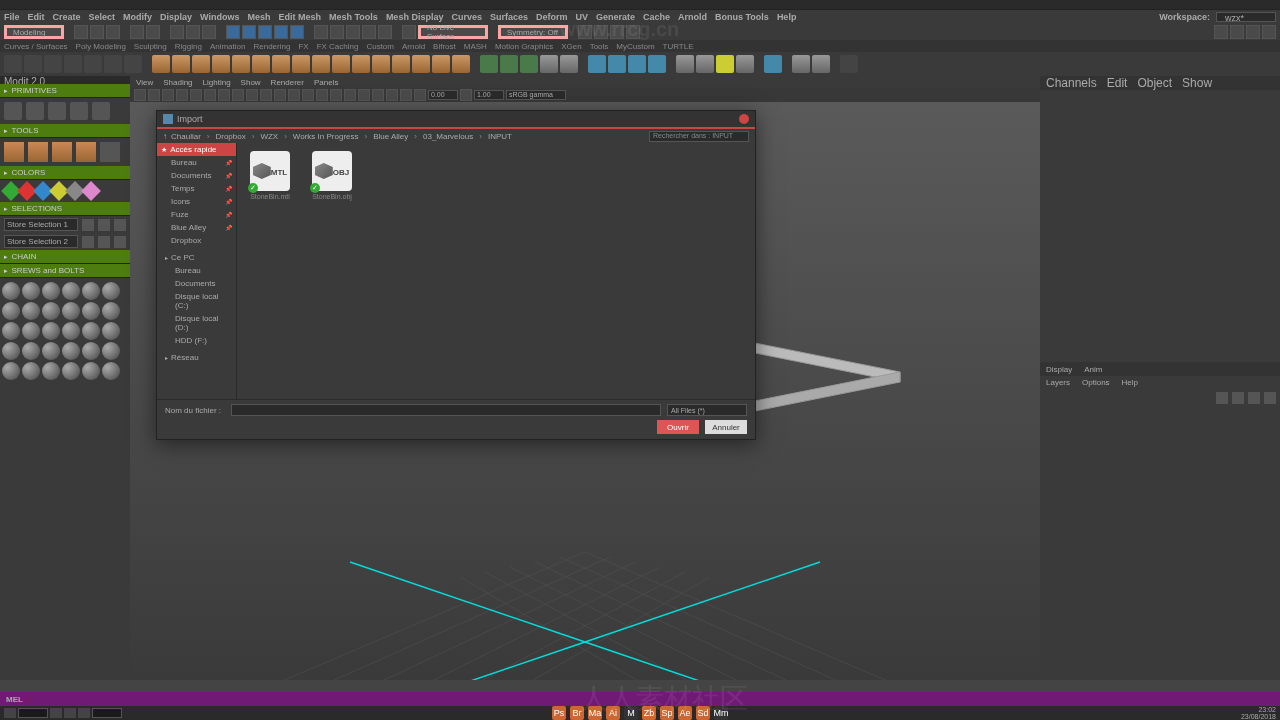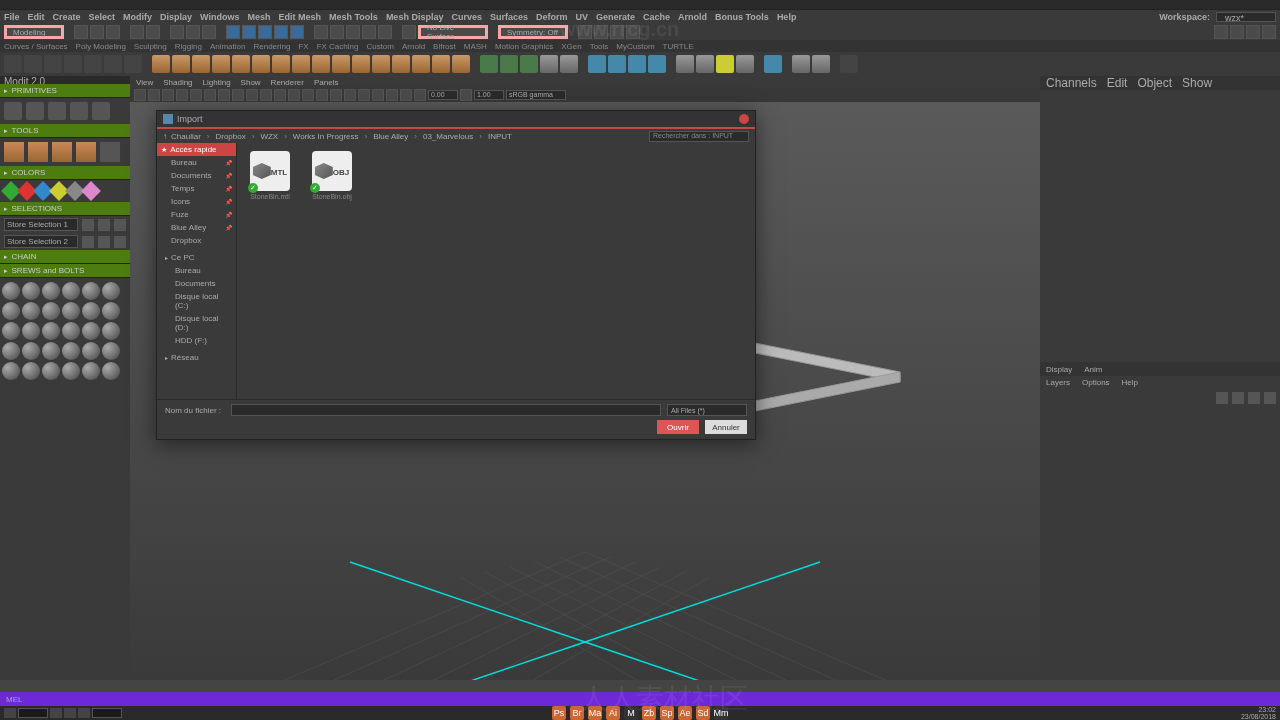--- a/index.html
+++ b/index.html
@@ -83,21 +83,21 @@
 .dialog .file-icon .check { position: absolute; bottom: -2px; left: -2px; width: 10px; height: 10px; background: #3a3; border-radius: 50%; color: #fff; font-size: 7px; display: flex; align-items: center; justify-content: center; }
 .dialog .file-name { font-size: 7px; color: #888; text-align: center; }
 .dialog .dlg-bottom { height: 40px; background: #3a3a3a; border-top: 1px solid #2a2a2a; display: flex; flex-direction: column; padding: 4px 8px; gap: 4px; }
 .dialog .dlg-bottom .row { display: flex; align-items: center; gap: 6px; }
 .dialog .dlg-bottom .lbl { font-size: 8px; width: 60px; }
 .dialog .dlg-bottom .fld { background: #2a2a2a; border: 1px solid #555; flex: 1; height: 12px; }
 .dialog .dlg-bottom .drop { background: #2a2a2a; border: 1px solid #555; width: 80px; height: 12px; font-size: 7px; display: flex; align-items: center; padding: 0 3px; }
 .dialog .dlg-bottom .btn { width: 42px; height: 14px; font-size: 8px; display: flex; align-items: center; justify-content: center; cursor: pointer; }
 .dialog .dlg-bottom .btn.primary { background: #d55; color: #fff; }
 .dialog .dlg-bottom .btn.secondary { background: #ddd; color: #333; }
-.bottom-bar { position: absolute; bottom: 14px; left: 0; right: 0; height: 14px; background: #6d28d9; display: flex; align-items: center; padding: 0 6px; font-size: 8px; }
+.bottom-bar { position: absolute; bottom: 14px; left: 0; right: 0; height: 14px; background: #701a75; display: flex; align-items: center; padding: 0 6px; font-size: 8px; font-weight: bold; }
 .timeline { position: absolute; bottom: 0; left: 0; right: 0; height: 14px; background: #2a2a2a; display: flex; align-items: center; padding: 0 4px; gap: 2px; }
 .timeline .tl-btn { width: 12px; height: 10px; background: #444; }
 .timeline .tl-field { background: #1a1a1a; width: 30px; height: 10px; border: 1px solid #555; }
 .timeline .center-icons { position: absolute; left: 50%; transform: translateX(-50%); display: flex; gap: 4px; }
 .timeline .center-icons .ci { width: 14px; height: 14px; background: #c63; border-radius: 2px; font-size: 9px; display: flex; align-items: center; justify-content: center; color: #fff; }
 .timeline .center-icons .ci.dark { background: #333; }
 .timeline .right-date { margin-left: auto; font-size: 7px; text-align: right; line-height: 1; }
 .watermark { position: absolute; pointer-events: none; color: rgba(255,255,255,0.08); font-size: 20px; }
 </style>
 </head>

